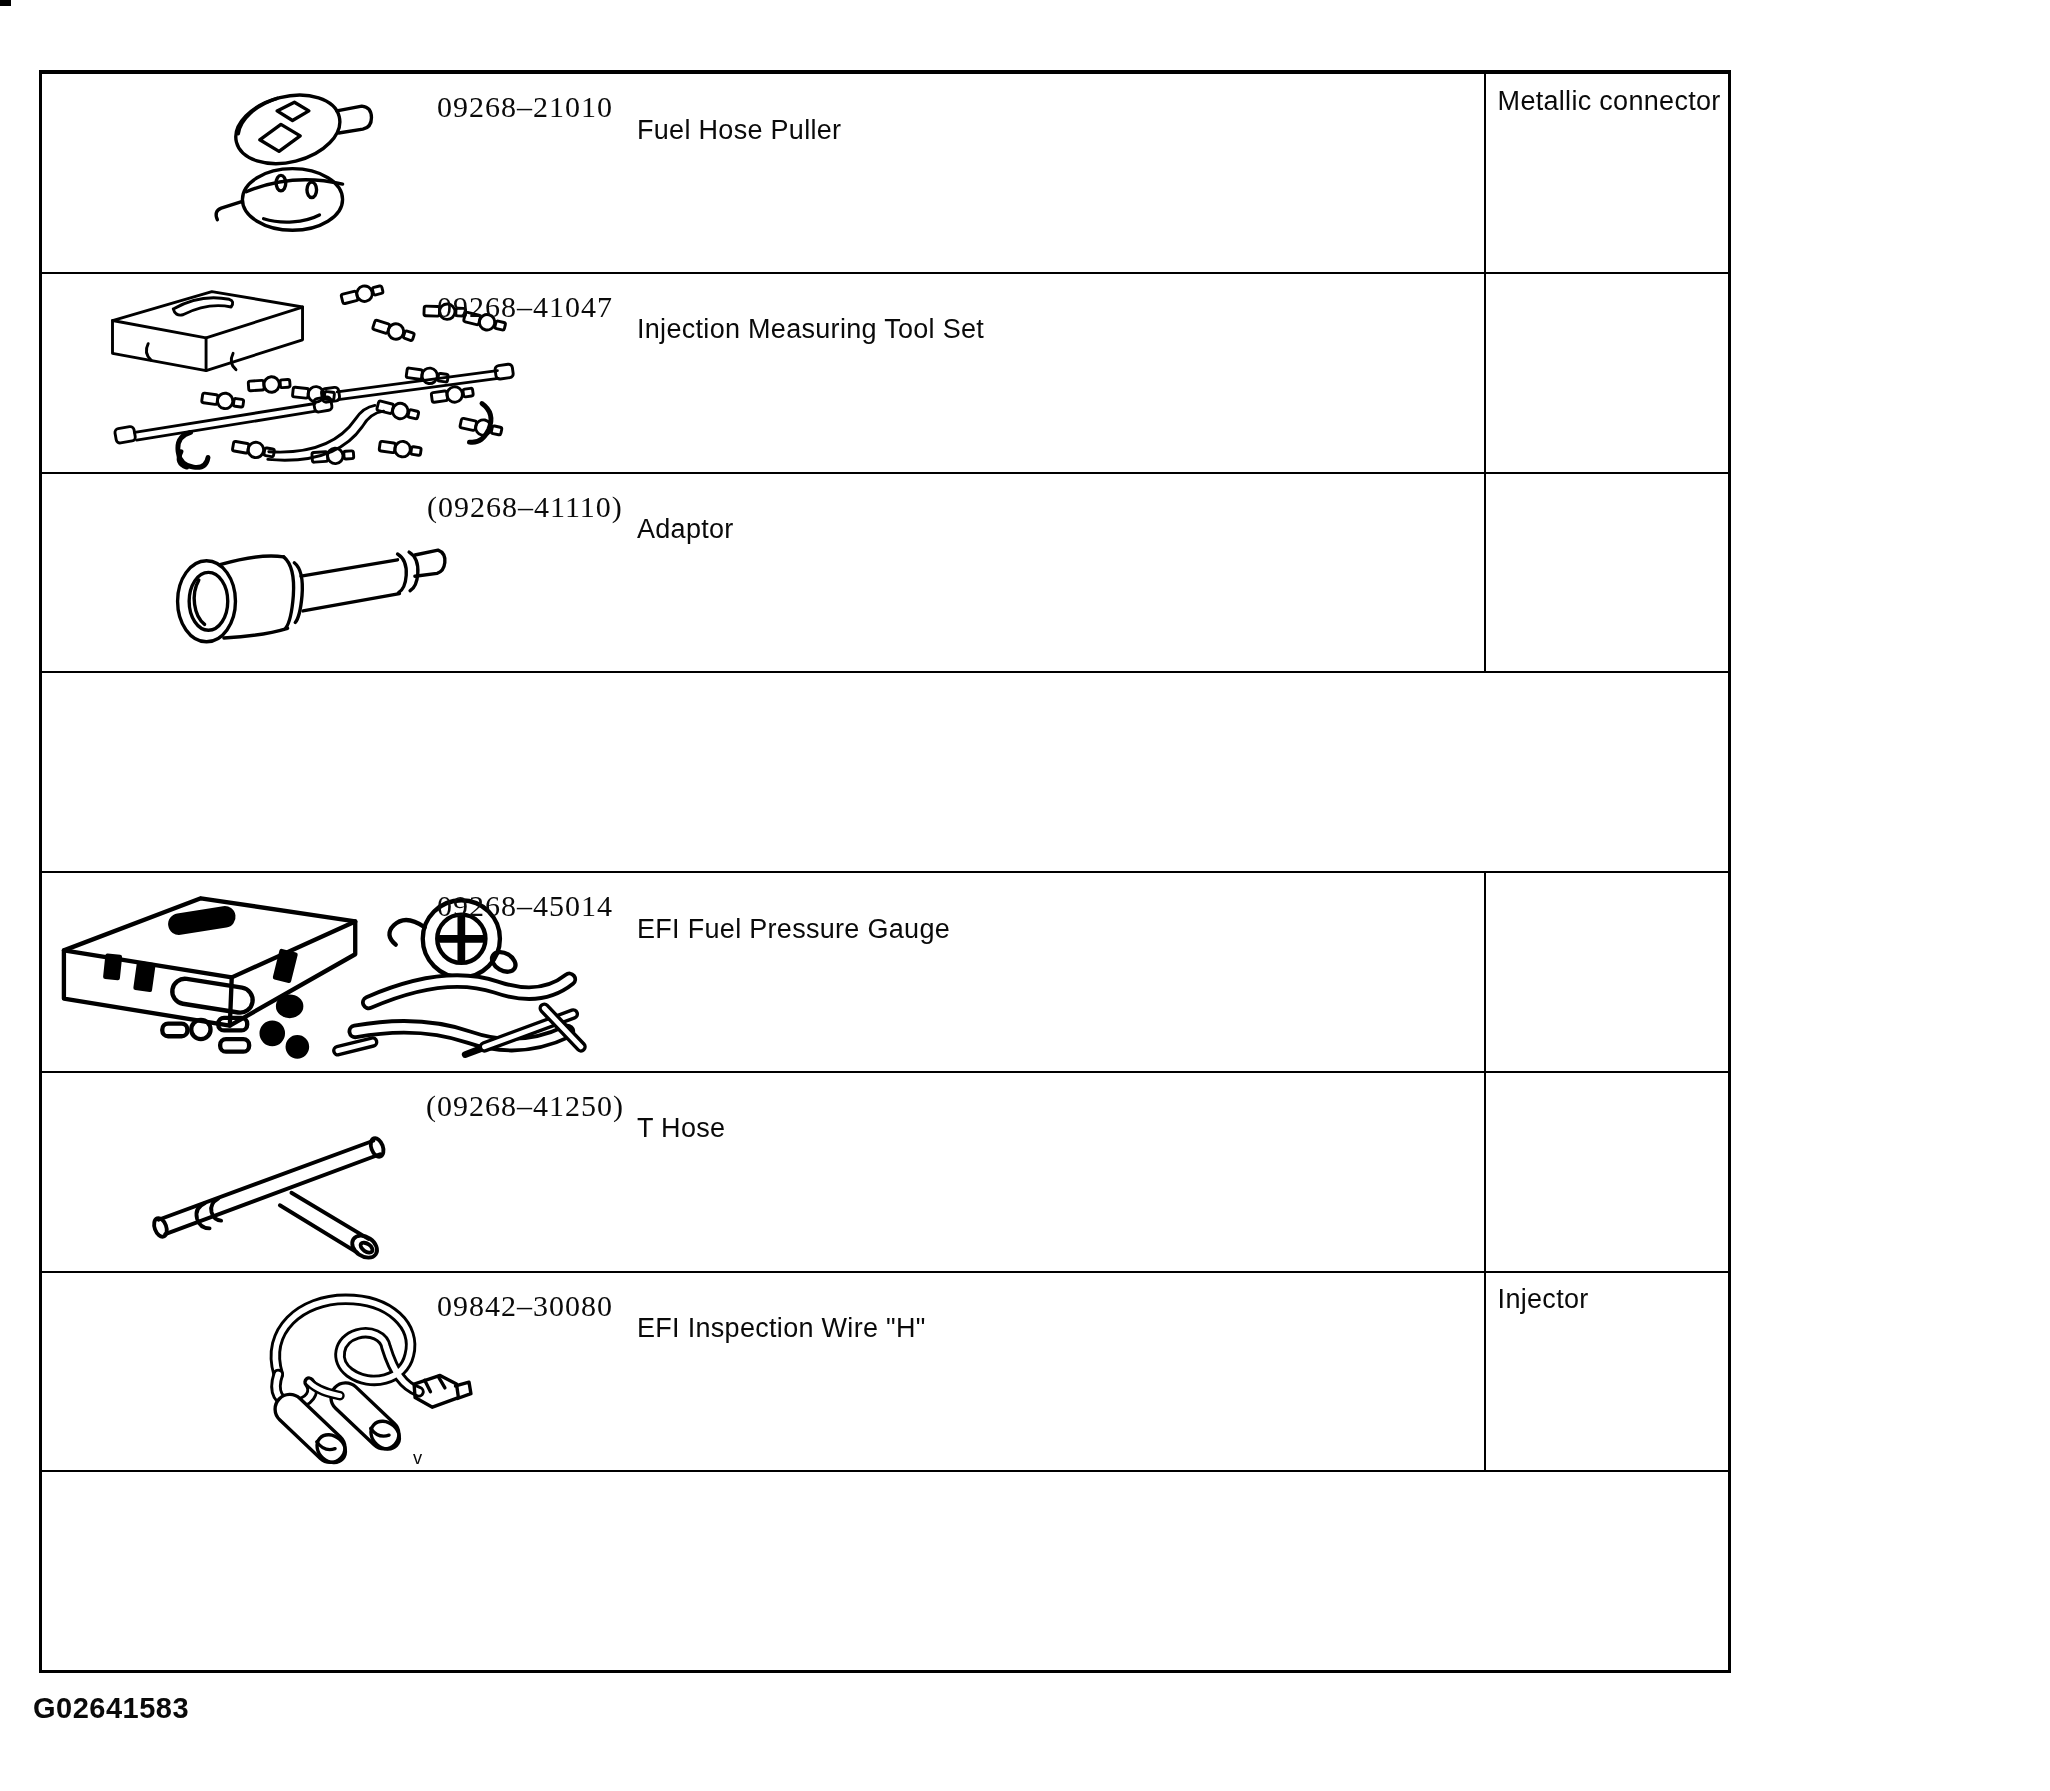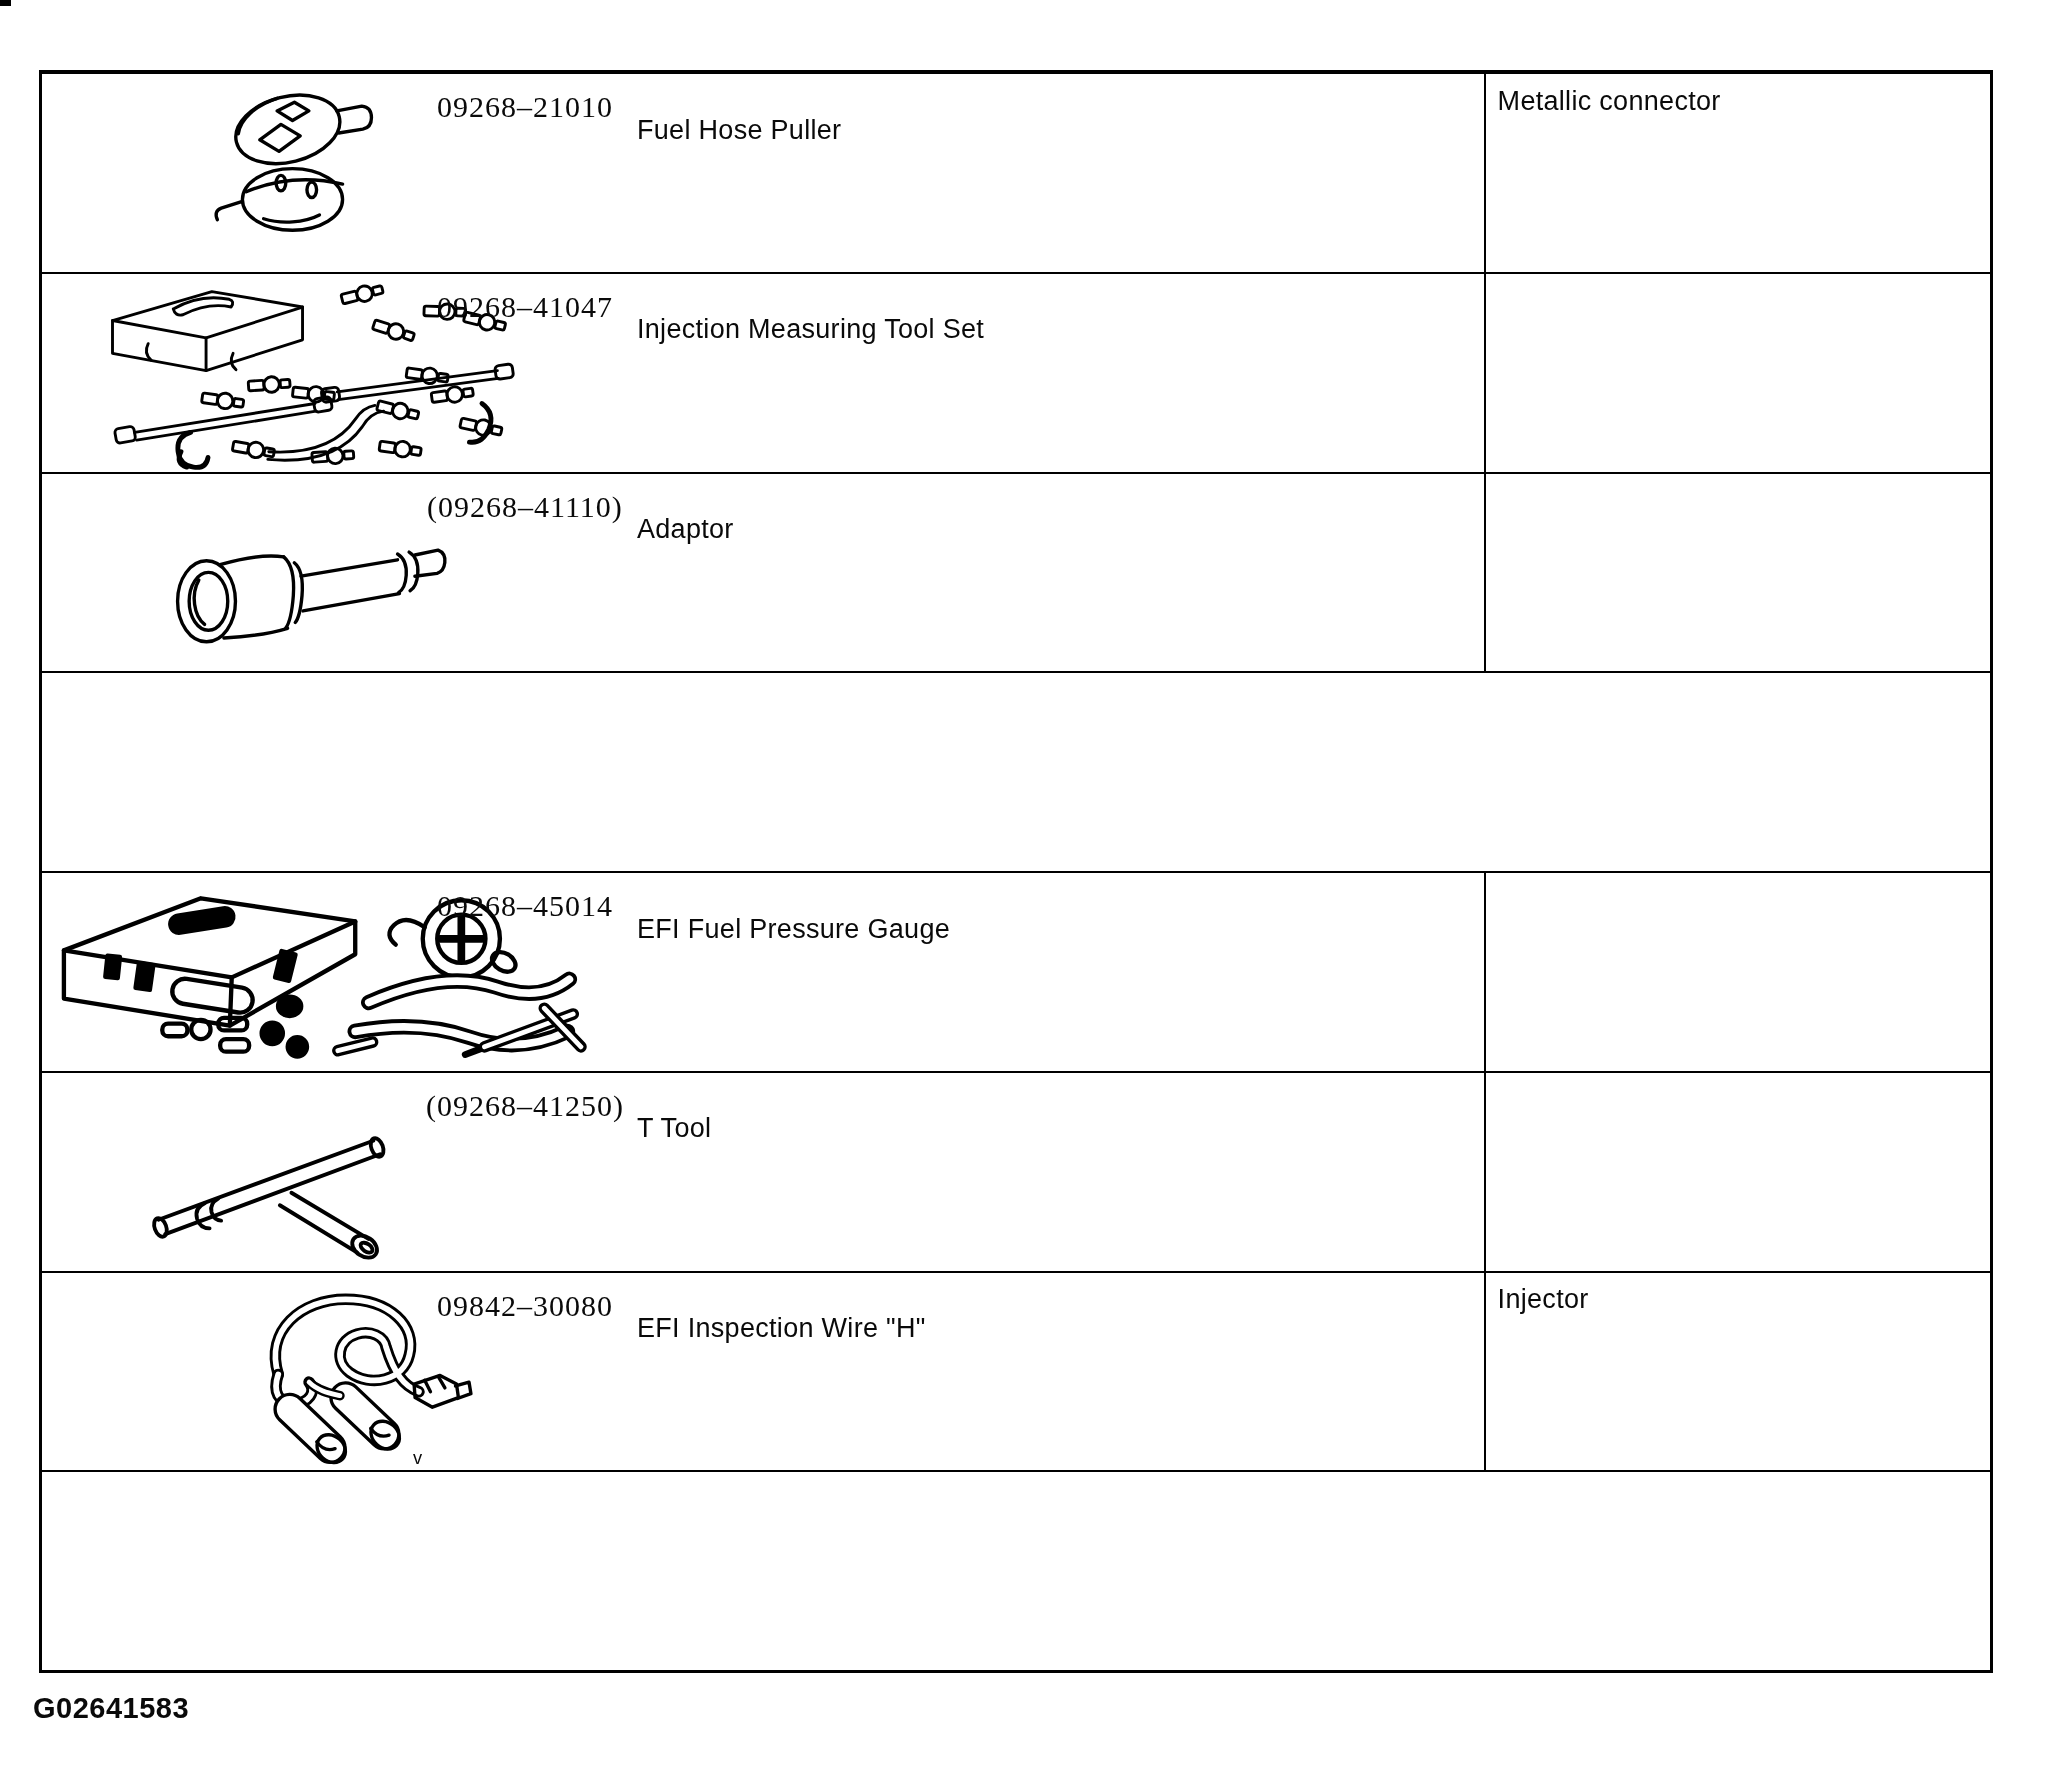--- a/index.html
+++ b/index.html
@@ -7,21 +7,21 @@
     position:relative;
     width:2051px;height:1791px;
     background:#fff;
     font-family:"Liberation Sans",sans-serif;
     color:#0a0a0a;
     overflow:hidden;
   }
   .speck{position:absolute;left:0;top:0;width:10.6px;height:5.8px;background:#000;}
   .table{
     position:absolute;left:39px;top:70px;
-    width:1954px;height:1603px;
+    width:1692px;height:1603px;
     border:3.9px solid #000;border-top-width:4.8px;
     box-sizing:border-box;
     display:flex;flex-direction:column;
     background:#fff;
   }
   .row{flex:1;display:flex;border-bottom:2.9px solid #000;min-height:0;}
   .row:last-child{border-bottom:none;}
   .cell-main{width:1442px;flex:0 0 1442px;position:relative;border-right:2.9px solid #000;}
   .cell-remarks{flex:1;position:relative;}
   .pn{
@@ -210,21 +210,21 @@
           <ellipse cx="22" cy="124" rx="6" ry="10" transform="rotate(-20 22 124)"></ellipse>
           <path d="M68,99 q-11,5 -8,16 q3,10 13,10"></path>
           <path d="M82,94 q-9,5 -7,14 q2,8 10,9"></path>
           <ellipse cx="247" cy="41" rx="6" ry="10" transform="rotate(-20 247 41)"></ellipse>
           <path d="M158,88 L238,136"></path>
           <path d="M146,101 L226,150"></path>
           <ellipse cx="234" cy="144" rx="10" ry="14" transform="rotate(-56 234 144)"></ellipse>
           <ellipse cx="236" cy="145" rx="4" ry="7" transform="rotate(-56 236 145)"></ellipse>
         </svg>
         <span class="pn">(09268–41250)</span>
-        <span class="tn">T Tool</span>
+        <span class="tn">T Hose</span>
       </div>
       <div class="cell-remarks">
         <span class="remark-text"></span>
       </div>
     </div>
 
     <div class="row">
       <div class="cell-main">
         <svg class="illus" style="left:176px;top:7.7px;" width="265" height="185" viewBox="0 0 274 192" fill="none" stroke="#000" stroke-width="3.5" stroke-linecap="round" stroke-linejoin="round">
           <path d="M62,98 C48,52 86,20 132,20 C178,20 206,48 198,78 C192,104 158,112 136,96 C120,84 124,62 144,56 C158,52 172,58 174,70 C182,96 192,110 208,116" stroke-width="12"></path>

